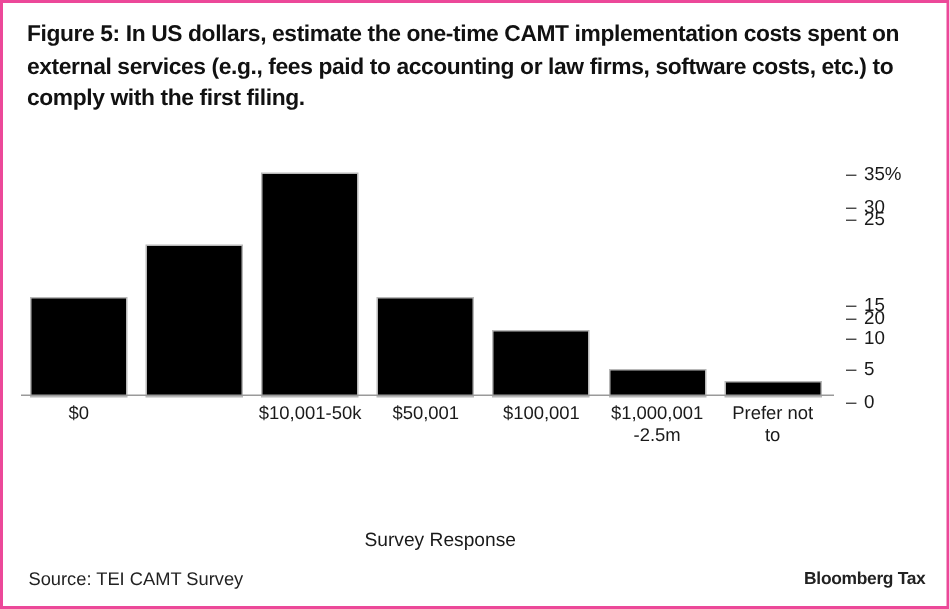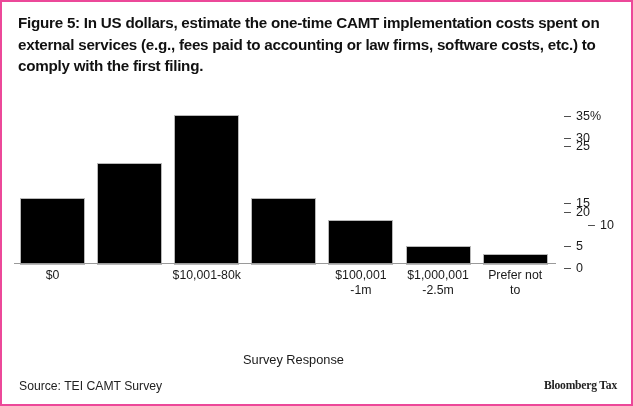--- a/index.html
+++ b/index.html
@@ -132,21 +132,20 @@
     color: #222222;
   }
   #brand {
     position: absolute;
     right: 14px;
     top: 377px;
     font-size: 11.6px;
     font-weight: bold;
     letter-spacing: -0.2px;
     color: #222222;
-    font-family: Liberation Serif, serif;
   }
 </style>
 </head>
 <body>
 
 <div id="figure">
 
   <div id="title">Figure 5: In US dollars, estimate the one-time CAMT implementation costs spent on external services (e.g., fees paid to accounting or law firms, software costs, etc.) to comply with the first filing.</div>
 
   <div id="plot">
@@ -179,37 +178,37 @@
       </div>
     </div>
   <div id="baseline"></div>
 
   <div id="yaxis">
       <div class="ytick" style="top: 0px;"><span class="dash">–</span><span class="ylabel">35%</span></div>
       <div class="ytick" style="top: 21.7143px;"><span class="dash">–</span><span class="ylabel">30</span></div>
       <div class="ytick" style="top: 30px;"><span class="dash">–</span><span class="ylabel">25</span></div>
       <div class="ytick" style="top: 56px; margin-top: 40px;"><span class="dash">–</span><span class="ylabel">20</span></div>
       <div class="ytick" style="top: 86.8571px;"><span class="dash">–</span><span class="ylabel">15</span></div>
-      <div class="ytick" style="top: 108.571px; margin-left: 24px;"><span class="dash">–</span><span class="ylabel">10</span></div>
+      <div class="ytick" style="top: 108.571px;"><span class="dash">–</span><span class="ylabel">10</span></div>
       <div class="ytick" style="top: 130.286px;"><span class="dash">–</span><span class="ylabel">5</span></div>
       <div class="ytick" style="top: 152px;"><span class="dash">–</span><span class="ylabel">0</span></div>
     </div>
 
   <div id="xlabels">
       <div class="xcat" style="left: 0px;">
         <span>$0</span>
       </div>
       <div class="xcat" style="left: 154.2px;">
-        <span>$10,001-80k</span>
+        <span>$10,001-50k</span>
       </div>
       <div class="xcat" style="left: 231.3px;">
+        <span>$50,001</span>
       </div>
       <div class="xcat" style="left: 308.4px;">
         <span>$100,001</span>
-        <span>-1m</span>
       </div>
       <div class="xcat" style="left: 385.5px;">
         <span>$1,000,001</span>
         <span>-2.5m</span>
       </div>
       <div class="xcat" style="left: 462.6px;">
         <span>Prefer not</span>
         <span>to</span>
       </div>
     </div>

